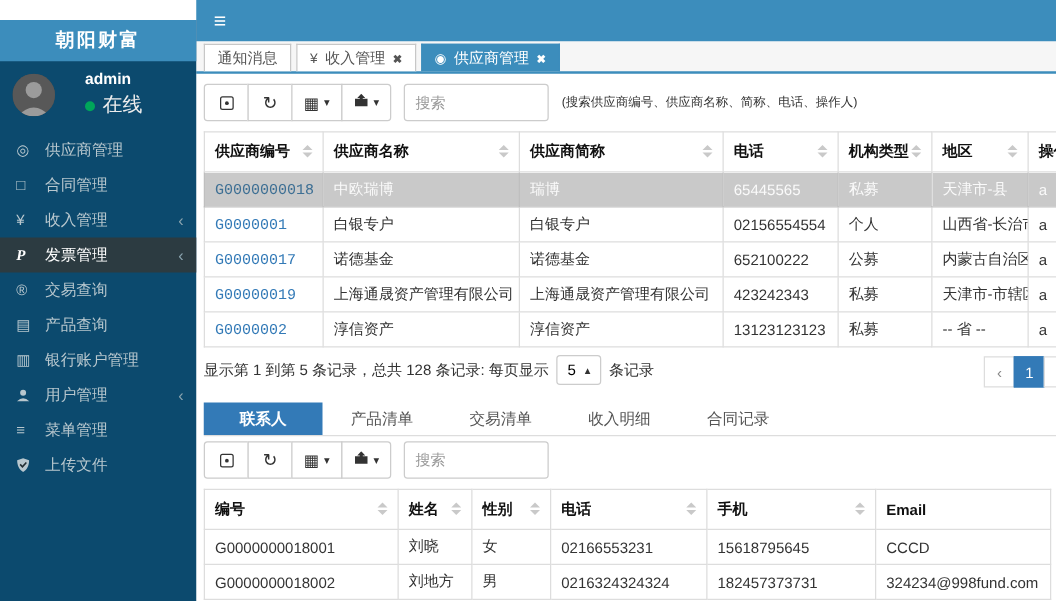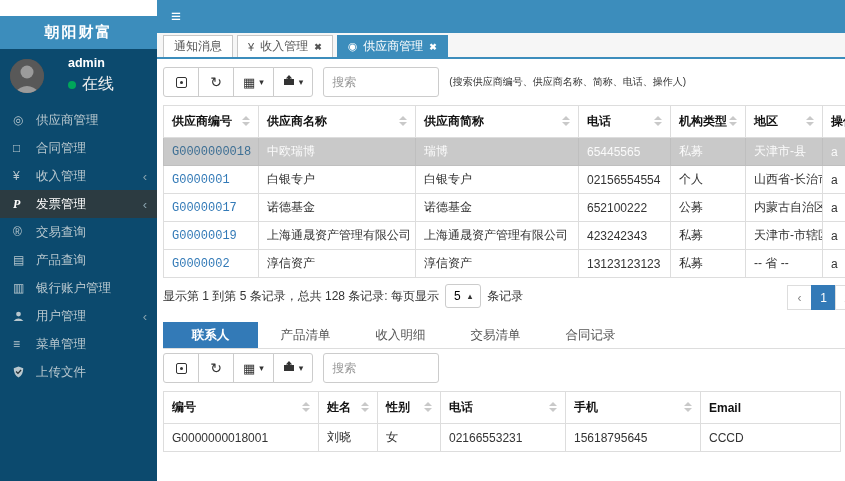--- a/index.html
+++ b/index.html
@@ -326,22 +326,22 @@
         <span class="page-btns">
           <span class="page-btn">‹</span>
           <span class="page-btn active">1</span>
           <span class="page-btn">2</span>
         </span>
       </div>
 
       <div class="detail-tabs">
         <div class="dtab active">联系人</div>
         <div class="dtab">产品清单</div>
+        <div class="dtab">交易清单</div>
         <div class="dtab">收入明细</div>
-        <div class="dtab">交易清单</div>
         <div class="dtab">合同记录</div>
       </div>
 
       <div class="toolbar">
         <div class="btn-group">
           <button class="btn">
             <span class="toggle-glyph"></span>
           </button>
           <button class="btn">
             <span class="refresh-glyph">↻</span>
@@ -399,18 +399,26 @@
         </thead>
         <tbody>
           <tr>
             <td>G0000000018001</td>
             <td>刘晓</td>
             <td>女</td>
             <td>02166553231</td>
             <td>15618795645</td>
             <td>CCCD</td>
           </tr>
+          <tr>
+            <td>G0000000018002</td>
+            <td>刘地方</td>
+            <td>男</td>
+            <td>0216324324324</td>
+            <td>182457373731</td>
+            <td>324234@998fund.com</td>
+          </tr>
         </tbody>
       </table>
 
     </div>
   </div>
 </div>
 
 </body></html>

